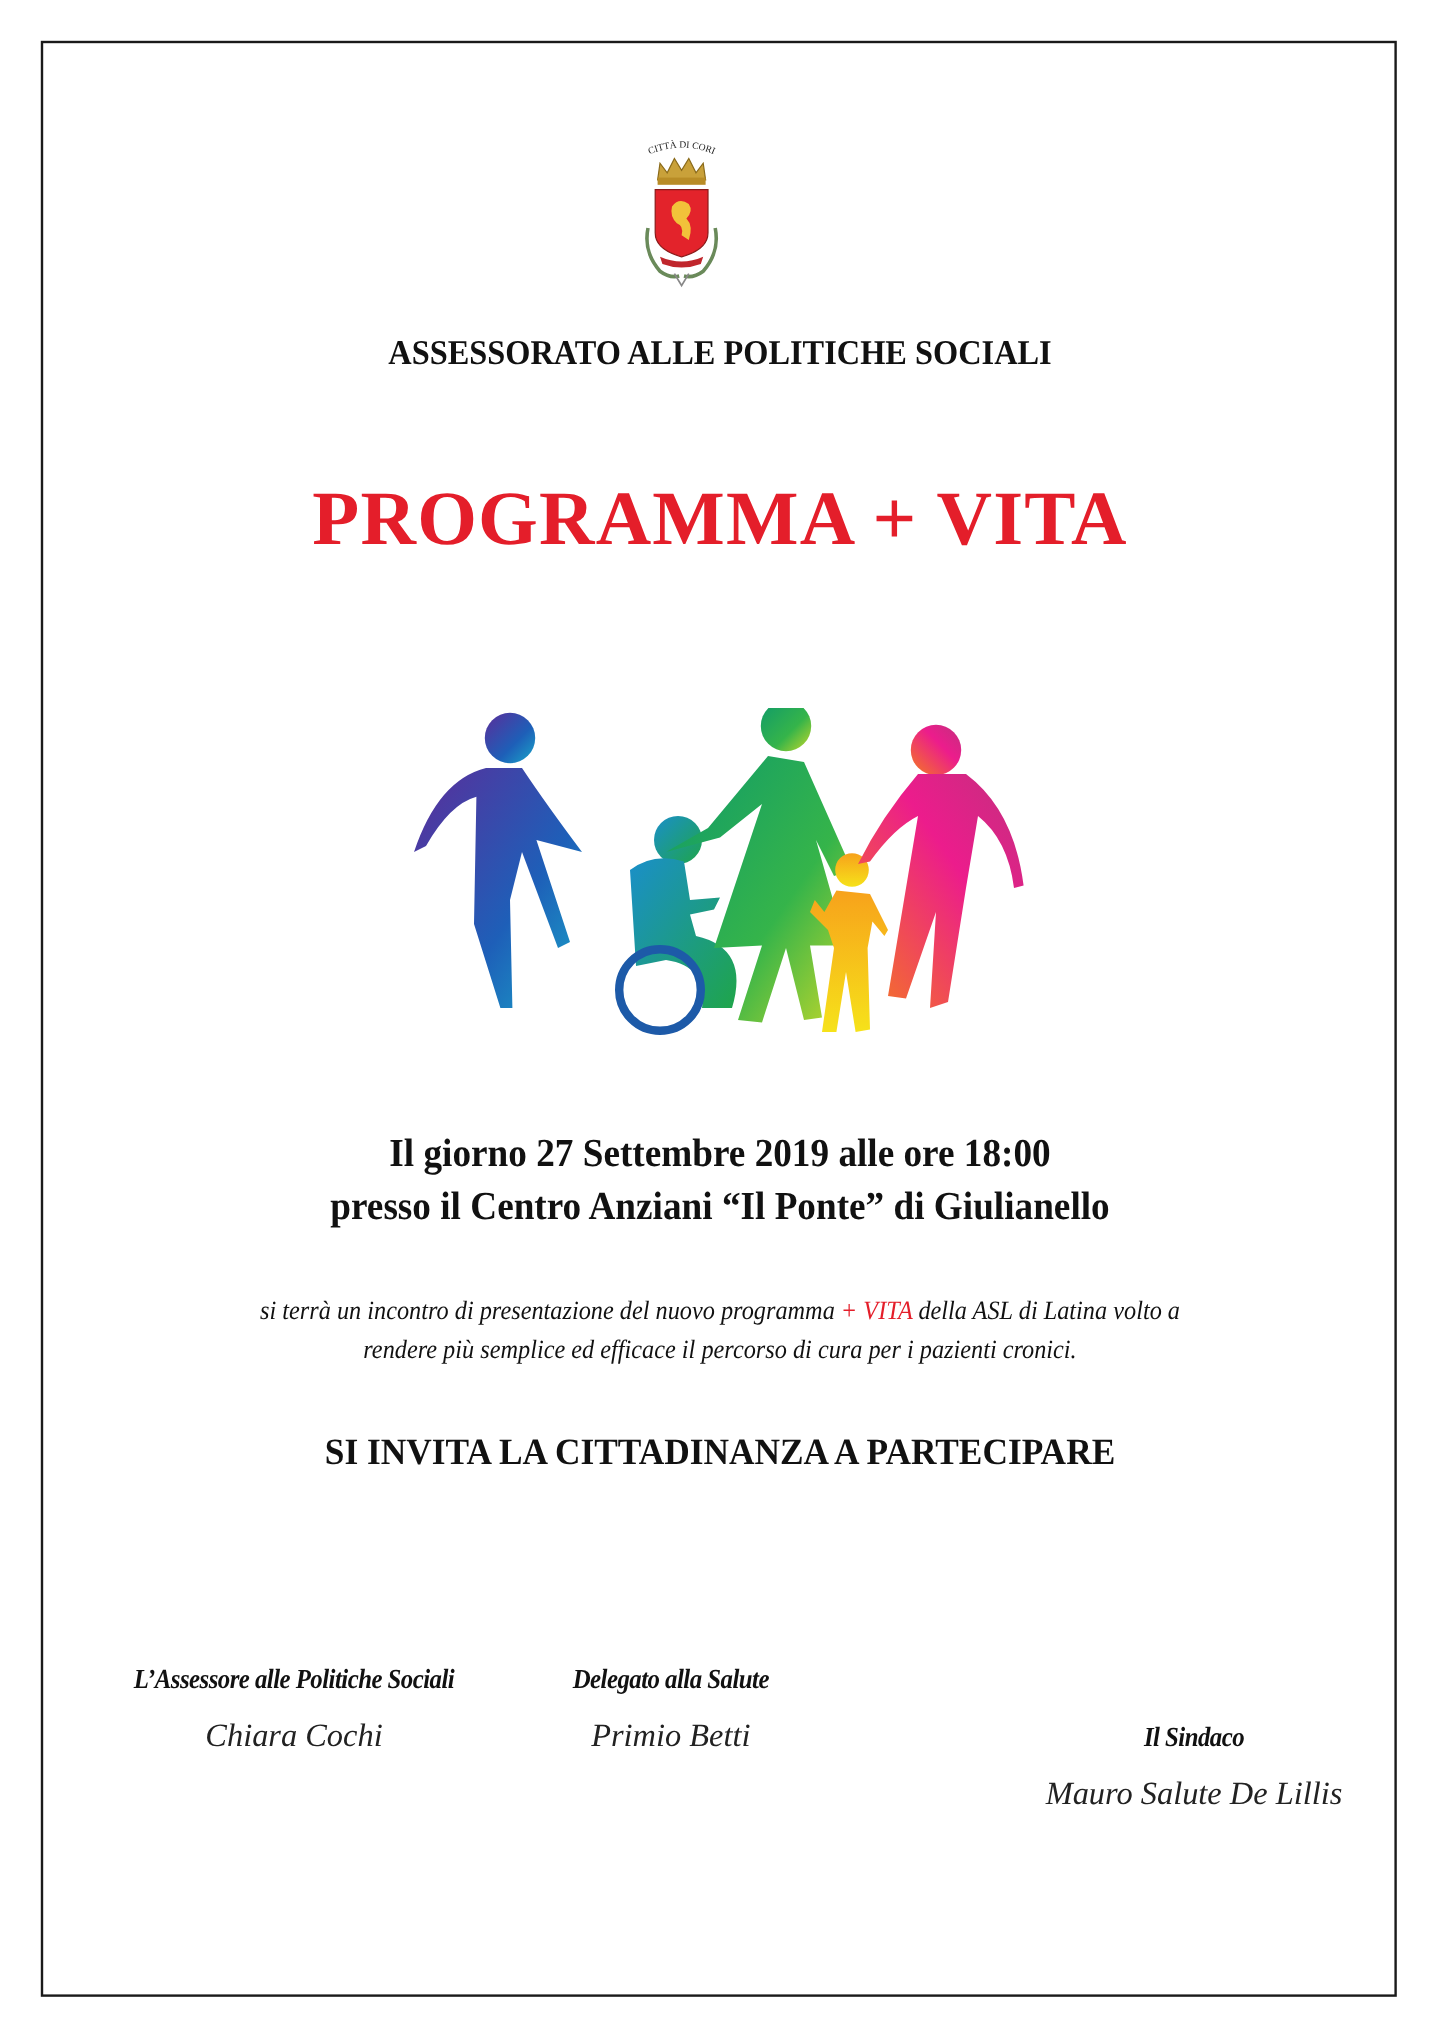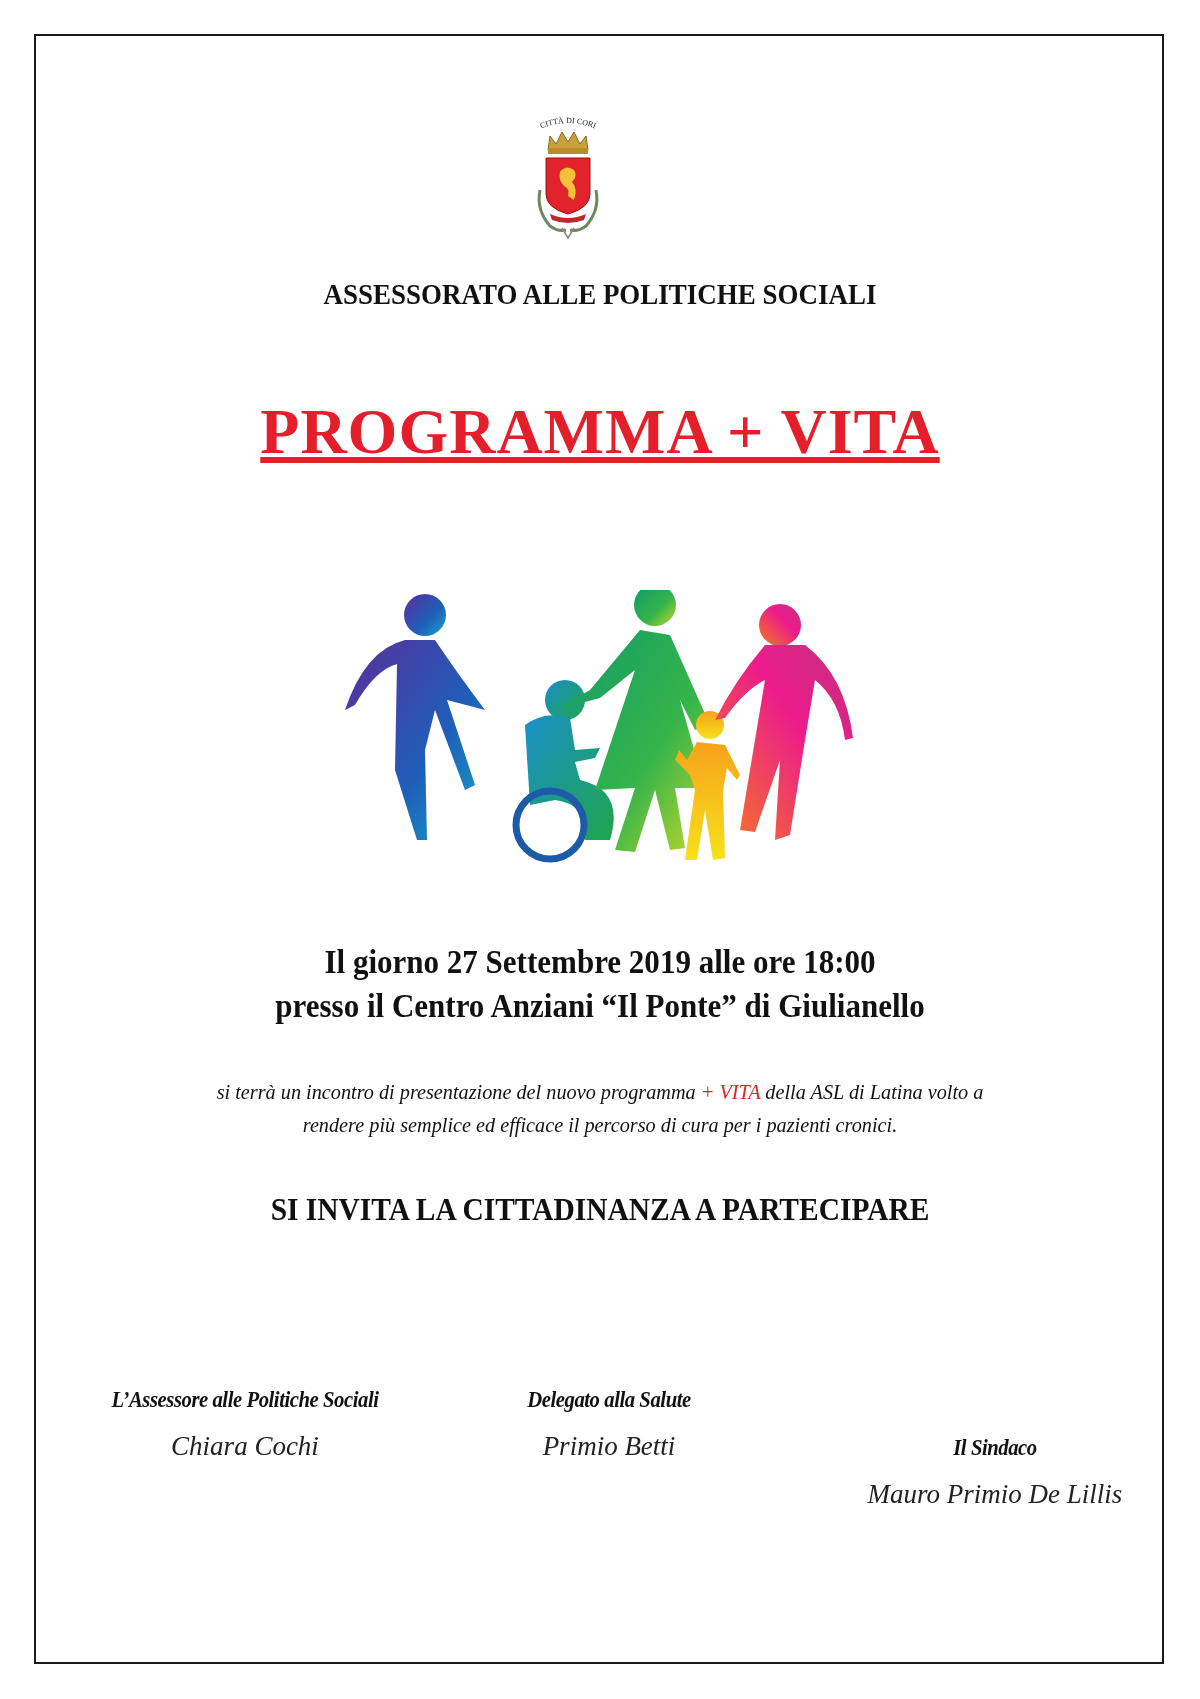--- a/index.html
+++ b/index.html
@@ -3,31 +3,31 @@
 <meta charset="utf-8">
 <style>
   html, body { margin: 0; padding: 0; background: #ffffff; }
   body { width: 1200px; height: 1699px; position: relative; overflow: hidden;
          font-family: "Liberation Serif", "DejaVu Serif", serif; color: #111; }
   .frame { position: absolute; left: 34px; top: 34px; width: 1130px; height: 1630px;
            border: 2px solid #1a1a1a; box-sizing: border-box; }
   .center { position: absolute; left: 0; width: 1200px; text-align: center; }
   .logo { position: absolute; left: 520px; top: 110px; width: 96px; height: 140px; }
   .dept { top: 278px; font-size: 29px; font-weight: bold; letter-spacing: 0px; transform: scaleX(0.93); }
-  .title { top: 395px; font-size: 64px; font-weight: bold; color: #e41e2a; letter-spacing: 1px; text-decoration: underline; }
+  .title { top: 395px; font-size: 64px; font-weight: bold; color: #e41e2a; letter-spacing: 1px; }
   .illus { position: absolute; left: 335px; top: 590px; width: 600px; height: 300px; }
   .when { top: 940px; font-size: 33px; font-weight: bold; line-height: 44px; transform: scaleX(0.94); }
   .desc { top: 1075px; font-size: 22px; font-style: italic; line-height: 33px; transform: scaleX(0.92); }
   .desc .red { color: #e41e2a; }
   .invite { top: 1192px; font-size: 31px; font-weight: bold; transform: scaleX(0.95); }
   .sig { position: absolute; top: 1387px; text-align: center; font-style: italic; }
   .sig .role { font-size: 23px; font-weight: bold; letter-spacing: -0.5px; transform: scaleX(0.9); }
   .sig .name { font-size: 27px; margin-top: 18px; color: #222; }
   .sig1 { left: 70px; width: 350px; }
-  .sig2 { left: 494px; width: 230px; }
+  .sig2 { left: 444px; width: 230px; }
   .sig3 { left: 850px; width: 290px; margin-top: 48px; }
 </style>
 </head>
 <body>
 
 <div class="frame"></div>
 
 <svg class="logo" viewBox="0 0 96 140">
   <defs>
     <path id="arcpath" d="M14,22 Q48,4 82,22"></path>
@@ -107,14 +107,14 @@
 <div class="sig sig1">
   <div class="role">L’Assessore alle Politiche Sociali</div>
   <div class="name">Chiara Cochi</div>
 </div>
 <div class="sig sig2">
   <div class="role">Delegato alla Salute</div>
   <div class="name">Primio Betti</div>
 </div>
 <div class="sig sig3">
   <div class="role">Il Sindaco</div>
-  <div class="name">Mauro Primio De Lillis</div>
+  <div class="name">Mauro Salute De Lillis</div>
 </div>
 
 </body></html>

